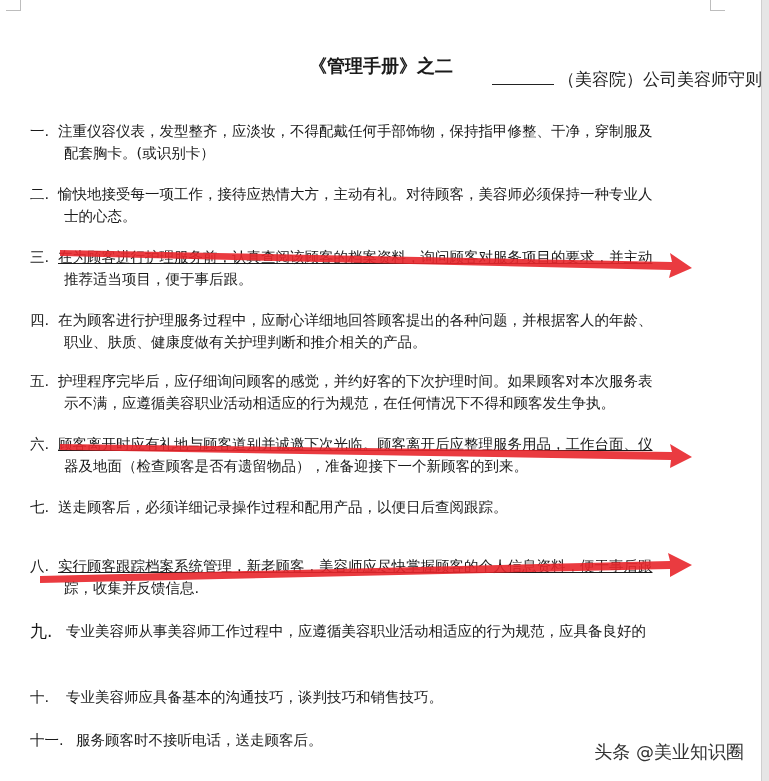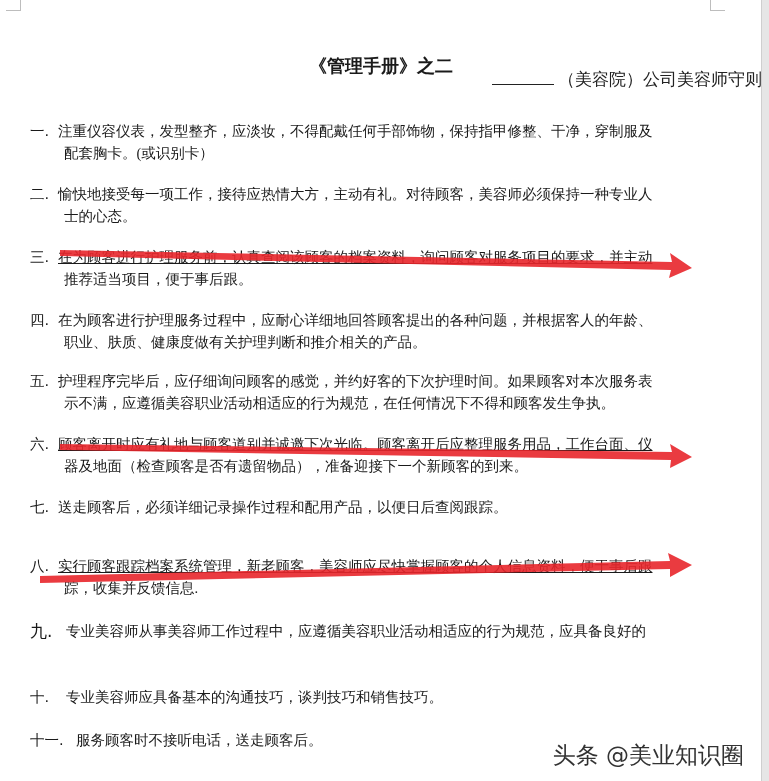--- a/index.html
+++ b/index.html
@@ -11,25 +11,25 @@
   .corner.tl { left:6px; top:0; border-width:0 1px 1px 0; }
   .corner.tr { left:710px; top:0; border-width:0 0 1px 1px; }
   .title { position:absolute; top:18px; left:0; width:762px; text-align:center;
            font-family:"DejaVu Serif","Liberation Serif",serif; font-weight:bold; font-size:18px;margin-top:36px; }
   .subtitle { position:absolute; top:68px; left:0; width:762px; text-align:right;
            font-family:"DejaVu Serif","Liberation Serif",serif; font-size:17px; color:#222; }
   .subtitle .blank { display:inline-block; width:62px; border-bottom:1px solid #222; height:14px; margin-right:4px; vertical-align:baseline; }
   .item { position:absolute; left:30px; width:690px; font-size:14.5px; line-height:22px; }
   .item .num { position:absolute; left:0; top:0; }
   .item .line1 { padding-left:28px; white-space:nowrap; }
-  .item .line2 { padding-left:34px; white-space:nowrap;font-family:Liberation Serif, serif; }
+  .item .line2 { padding-left:34px; white-space:nowrap; }
   .item .u { text-decoration:underline; }
   .item.wide .line1 { padding-left:46px; }
   .arrows { position:absolute; left:0; top:0; width:762px; height:781px; pointer-events:none; }
-  .watermark { position:absolute; right:18px; top:740px; font-size:23px; color:#333; }
+  .watermark { position:absolute; right:18px; top:740px; font-size:18px; color:#333; }
 </style>
 </head>
 <body>
 
 <div class="page">
   <div class="corner tl"></div>
   <div class="corner tr"></div>
 
   <div class="title">《管理手册》之二</div>
   <div class="subtitle">

